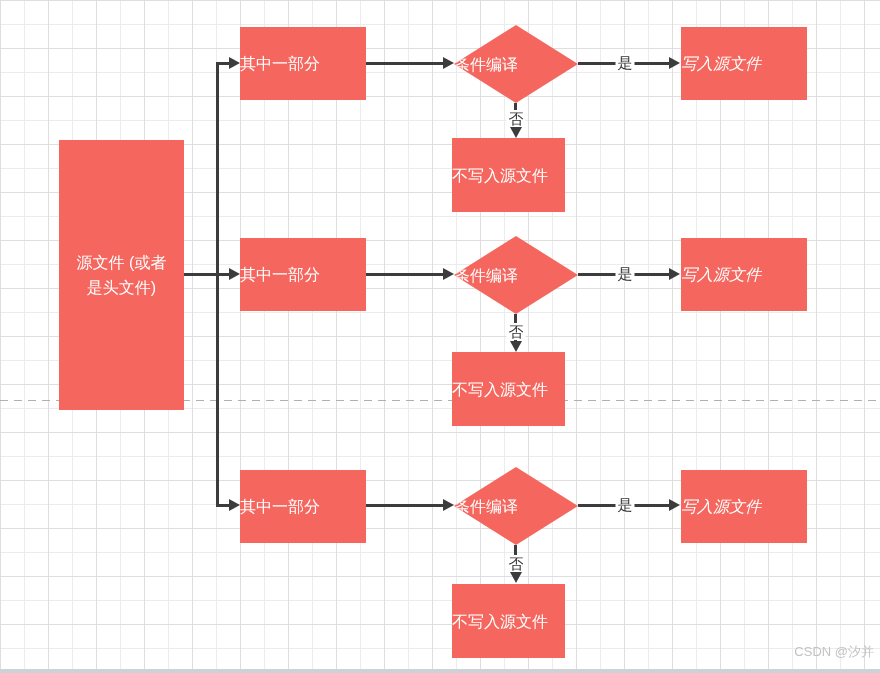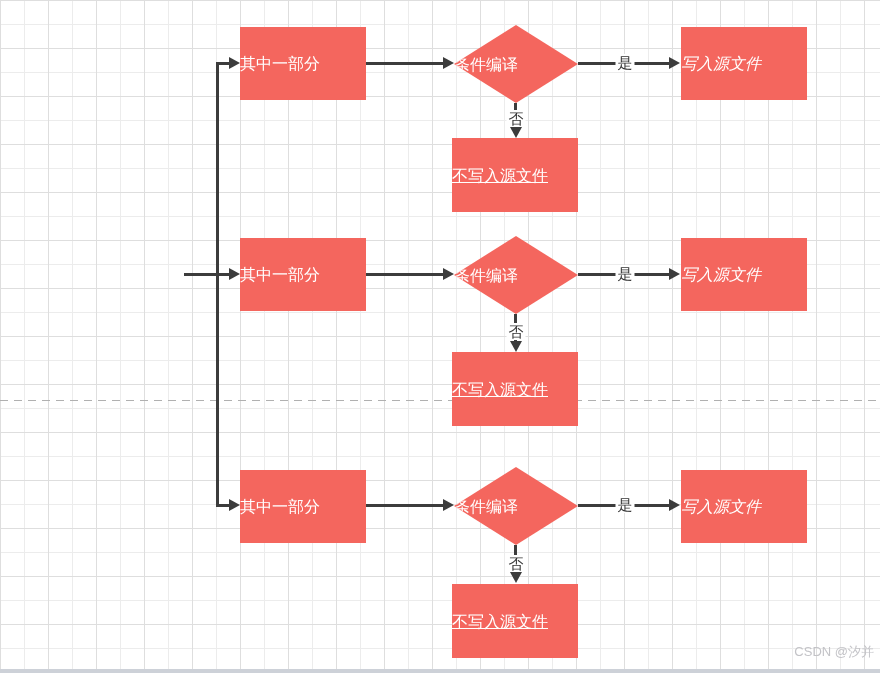--- a/index.html
+++ b/index.html
@@ -19,21 +19,21 @@
   .node{
     position:absolute;
     background:var(--shape_fill,#f4665e);
     color:var(--shape_text,#ffffff);
     display:flex;align-items:center;justify-content:flex-start;
     text-align:center;font-size:16px;line-height:25px;
     z-index:3;
   }
   .rect-part  {left:240px;width:126px;height:73px;}
   .rect-write {left:681px;width:126px;height:73px;font-style:italic;}
-  .rect-nowrite{left:452px;width:126px;height:74px;text-decoration:underline;}
+  .rect-nowrite{left:452px;width:113px;height:74px;}
   .rect-source{left:59px;top:140px;width:125px;height:270px;}
   .src-inner{width:100px;margin:0 auto;}
   .diamond{
     left:454px;width:124px;height:78px;
     clip-path:polygon(50% 0,100% 50%,50% 100%,0 50%);
   }
   .hline{position:absolute;height:3px;background:var(--edge,#3c3c3c);z-index:2;}
   .vline{position:absolute;width:3px;background:var(--edge,#3c3c3c);z-index:2;}
   .arrow-r{position:absolute;width:0;height:0;z-index:2;
     border-top:6px solid transparent;border-bottom:6px solid transparent;
@@ -60,20 +60,26 @@
     color:var(--watermark,#c3c3c7);font-size:13px;
   }
 </style>
 </head>
 <body>
 
 <div id="canvas">
 
   <div id="separator"></div>
 
+  <div class="node rect-source">
+    <div class="src-inner">
+      <span>源文件</span>
+      <span>(或者是头文件)</span>
+    </div>
+  </div>
 
   <div class="hline" style="left:184px;top:273px;width:45px;"></div>
   <div class="arrow-r" style="left:229px;top:268px;"></div>
   <div class="vline" style="left:216px;top:62px;height:445px;"></div>
   <div class="hline" style="left:217px;top:62px;width:12px;"></div>
   <div class="arrow-r" style="left:229px;top:57px;"></div>
   <div class="hline" style="left:217px;top:504px;width:12px;"></div>
   <div class="arrow-r" style="left:229px;top:499px;"></div>
 
   <div class="node rect-part" style="top:27px;">

